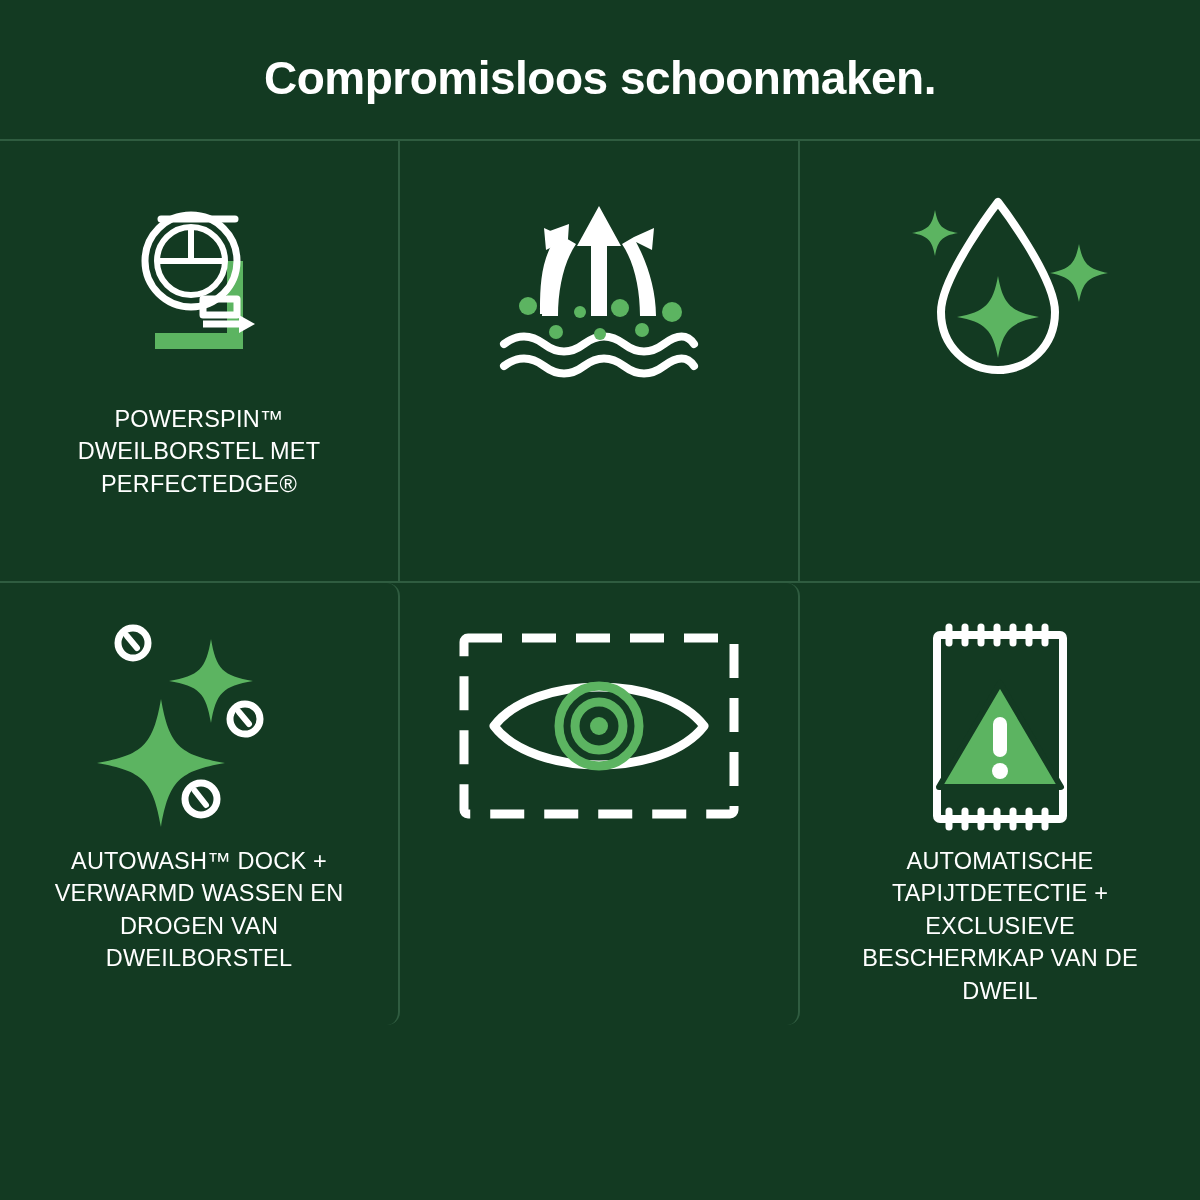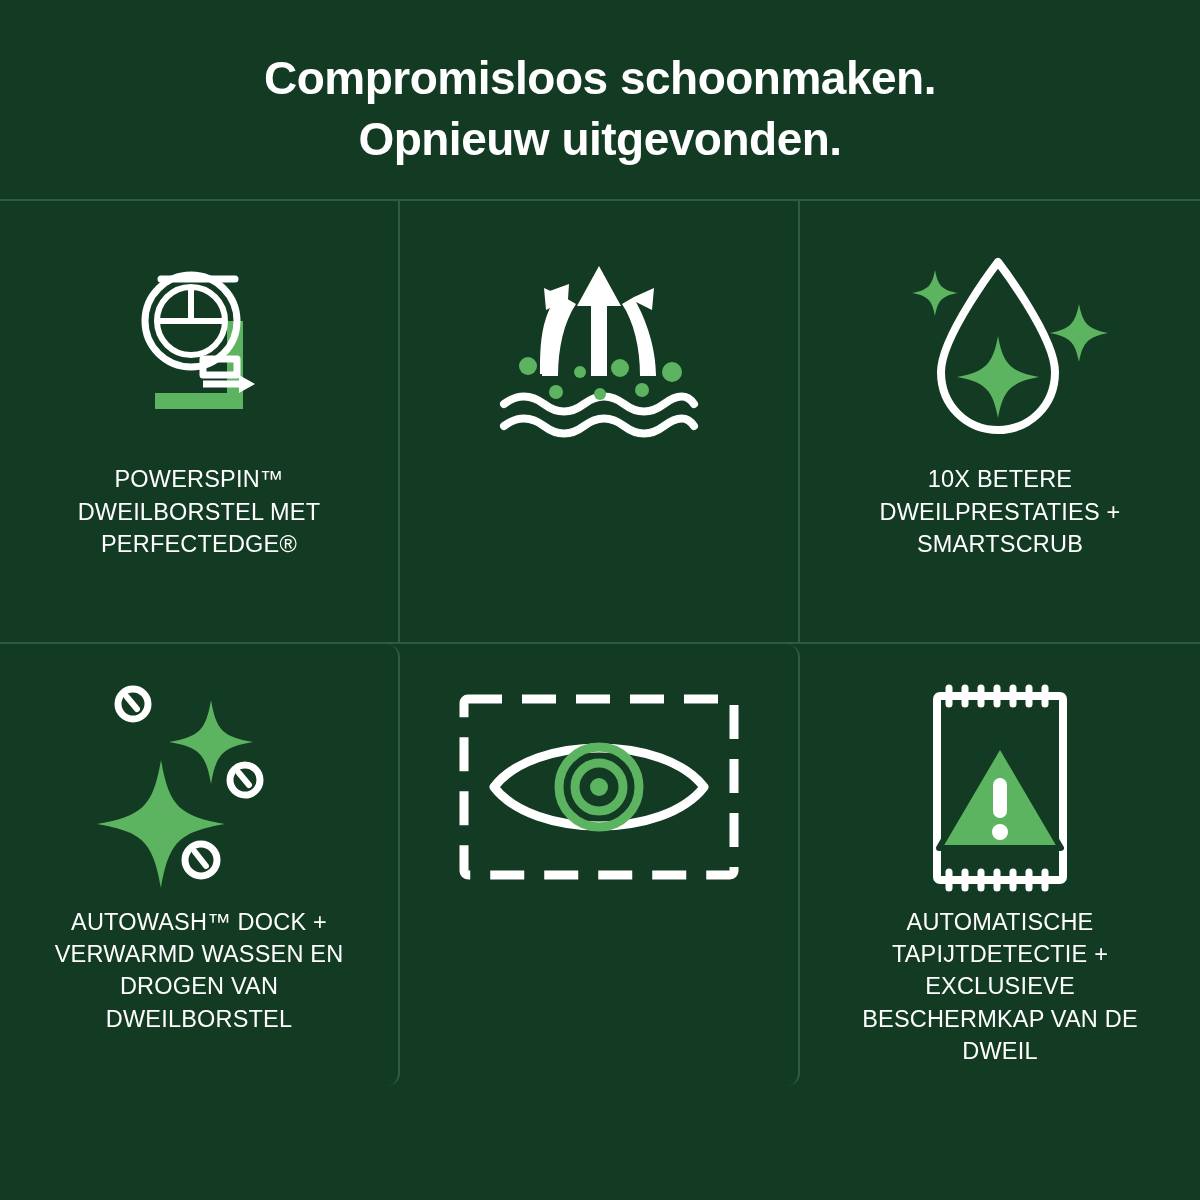--- a/index.html
+++ b/index.html
@@ -70,21 +70,20 @@
     max-width: 330px;
   }
 </style>
 </head>
 <body>
 
 <div class="page">
 
   <div class="headline">
     <div class="line">Compromisloos schoonmaken.</div>
-    <div class="line">Opnieuw uitgevonden.</div>
   </div>
 
   <div class="grid">
 
     <div class="cell">
       <div class="icon-wrap">
         <svg width="200" height="190" viewBox="0 0 200 190">
 
           <path d="M128 72 L144 72 L144 160 L56 160 L56 144 L128 144 Z" fill="#5cb461"></path>
 
@@ -140,21 +139,20 @@
         <svg width="215" height="200" viewBox="0 0 215 200">
 
           <path d="M105 18 C105 18 48 92 48 128 C48 162 74 186 105 186 C136 186 162 162 162 128 C162 92 105 18 105 18 Z" fill="none" stroke="#ffffff" stroke-width="8" stroke-linejoin="round"></path>
 
           <path d="M105 92 C110 120 118 128 146 133 C118 138 110 146 105 174 C100 146 92 138 64 133 C92 128 100 120 105 92 Z" fill="#5cb461"></path>
 
           <path d="M42 30 C45 46 49 50 65 53 C49 56 45 60 42 76 C39 60 35 56 19 53 C35 50 39 46 42 30 Z" fill="#5cb461" transform="translate(0,-4)"></path>
           <path d="M186 60 C190 80 195 85 215 89 C195 93 190 98 186 118 C182 98 177 93 157 89 C177 85 182 80 186 60 Z" fill="#5cb461"></path>
         </svg>
       </div>
-      <div class="caption">10X BETERE DWEILPRESTATIES + SMARTSCRUB</div>
     </div>
 
     <div class="cell">
       <div class="icon-wrap">
         <svg width="220" height="210" viewBox="0 0 220 210">
 
           <path d="M72 78 C80 124 90 134 136 142 C90 150 80 160 72 206 C64 160 54 150 8 142 C54 134 64 124 72 78 Z" fill="#5cb461"></path>
 
           <path d="M122 18 C127 48 134 55 164 60 C134 65 127 72 122 102 C117 72 110 65 80 60 C110 55 117 48 122 18 Z" fill="#5cb461"></path>
 

